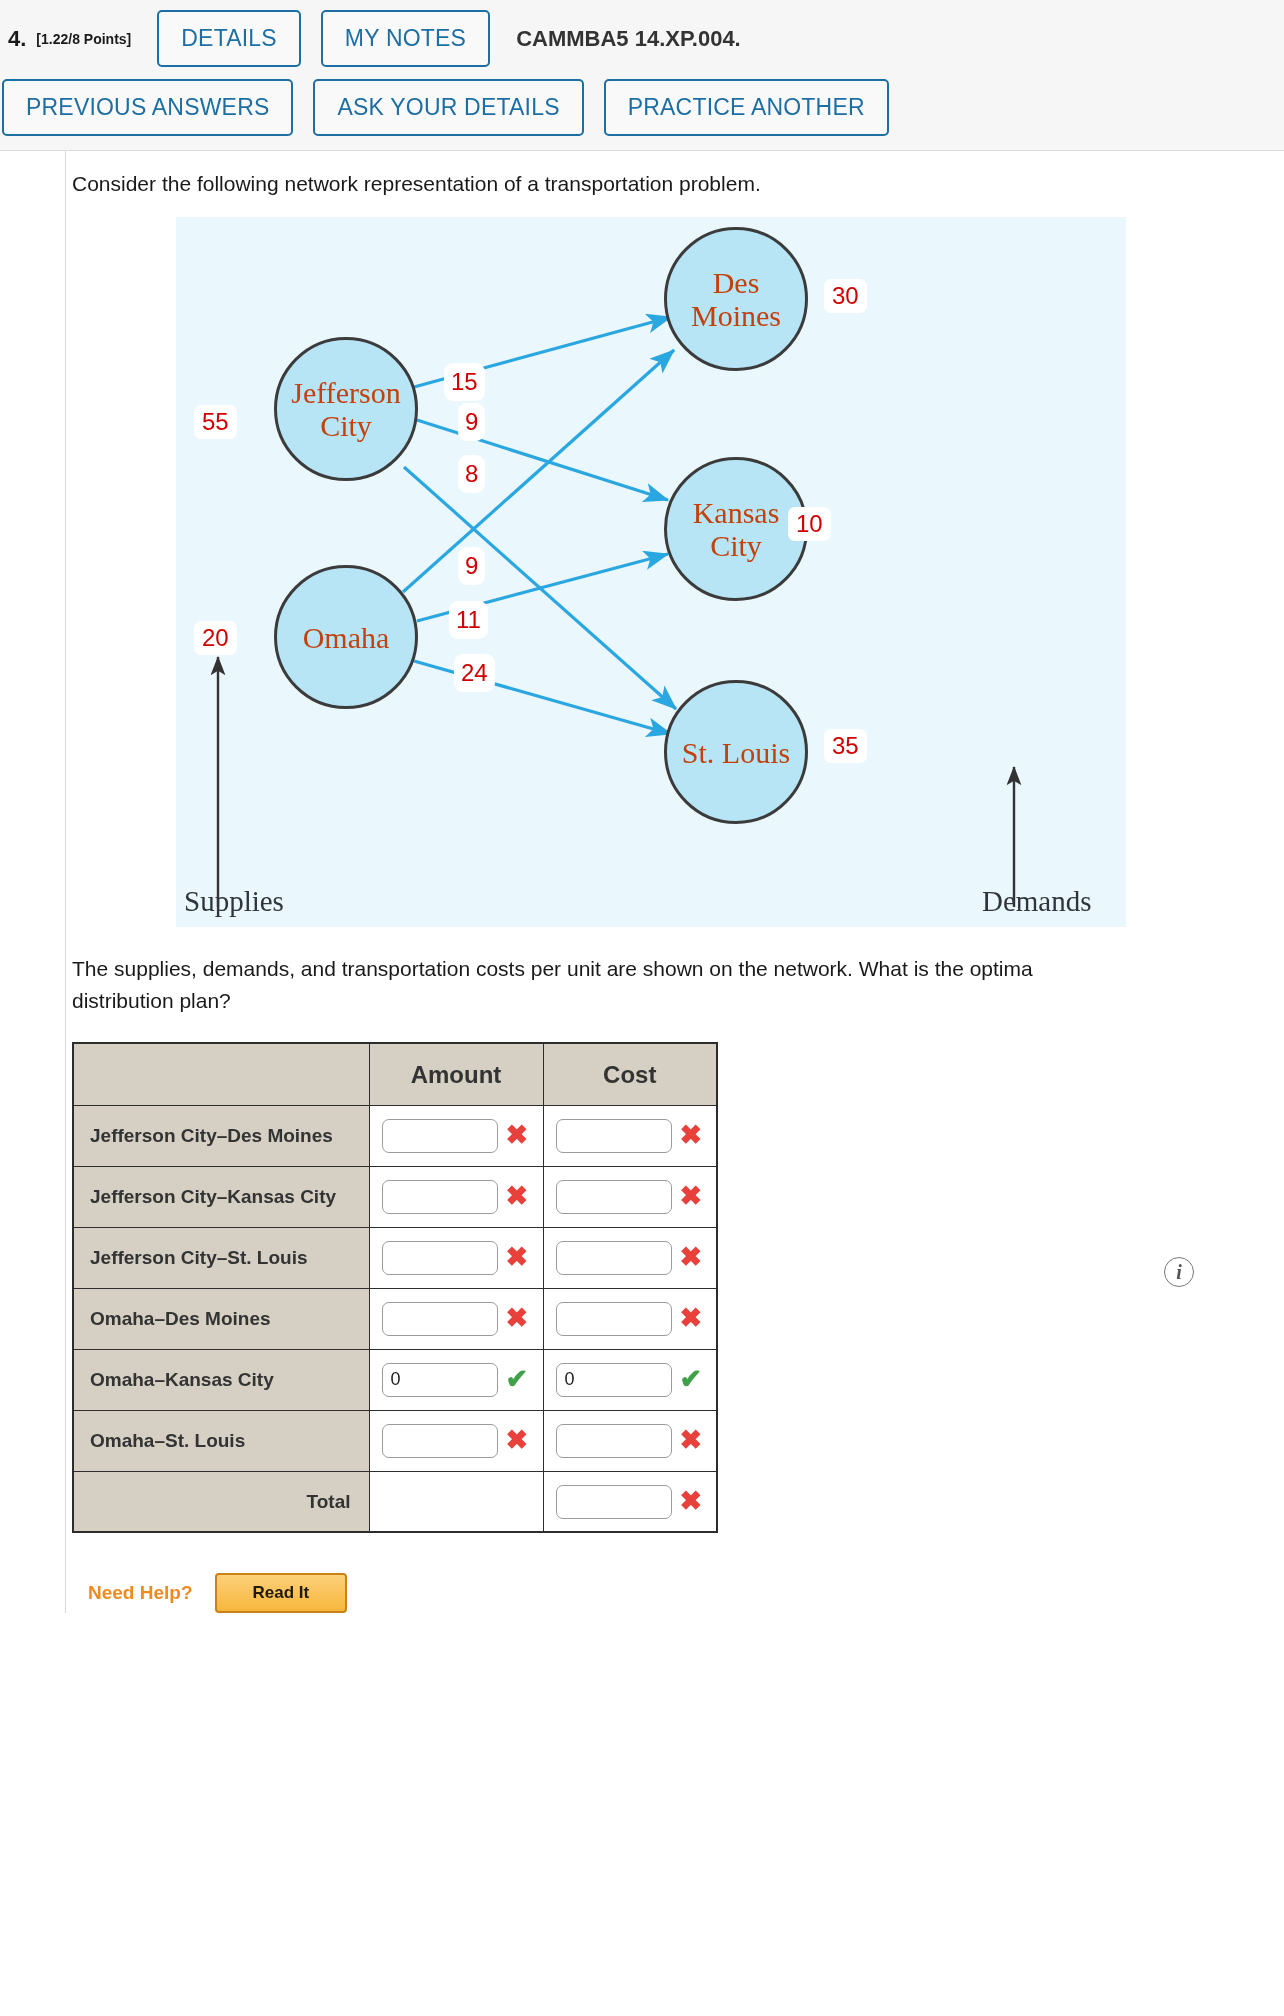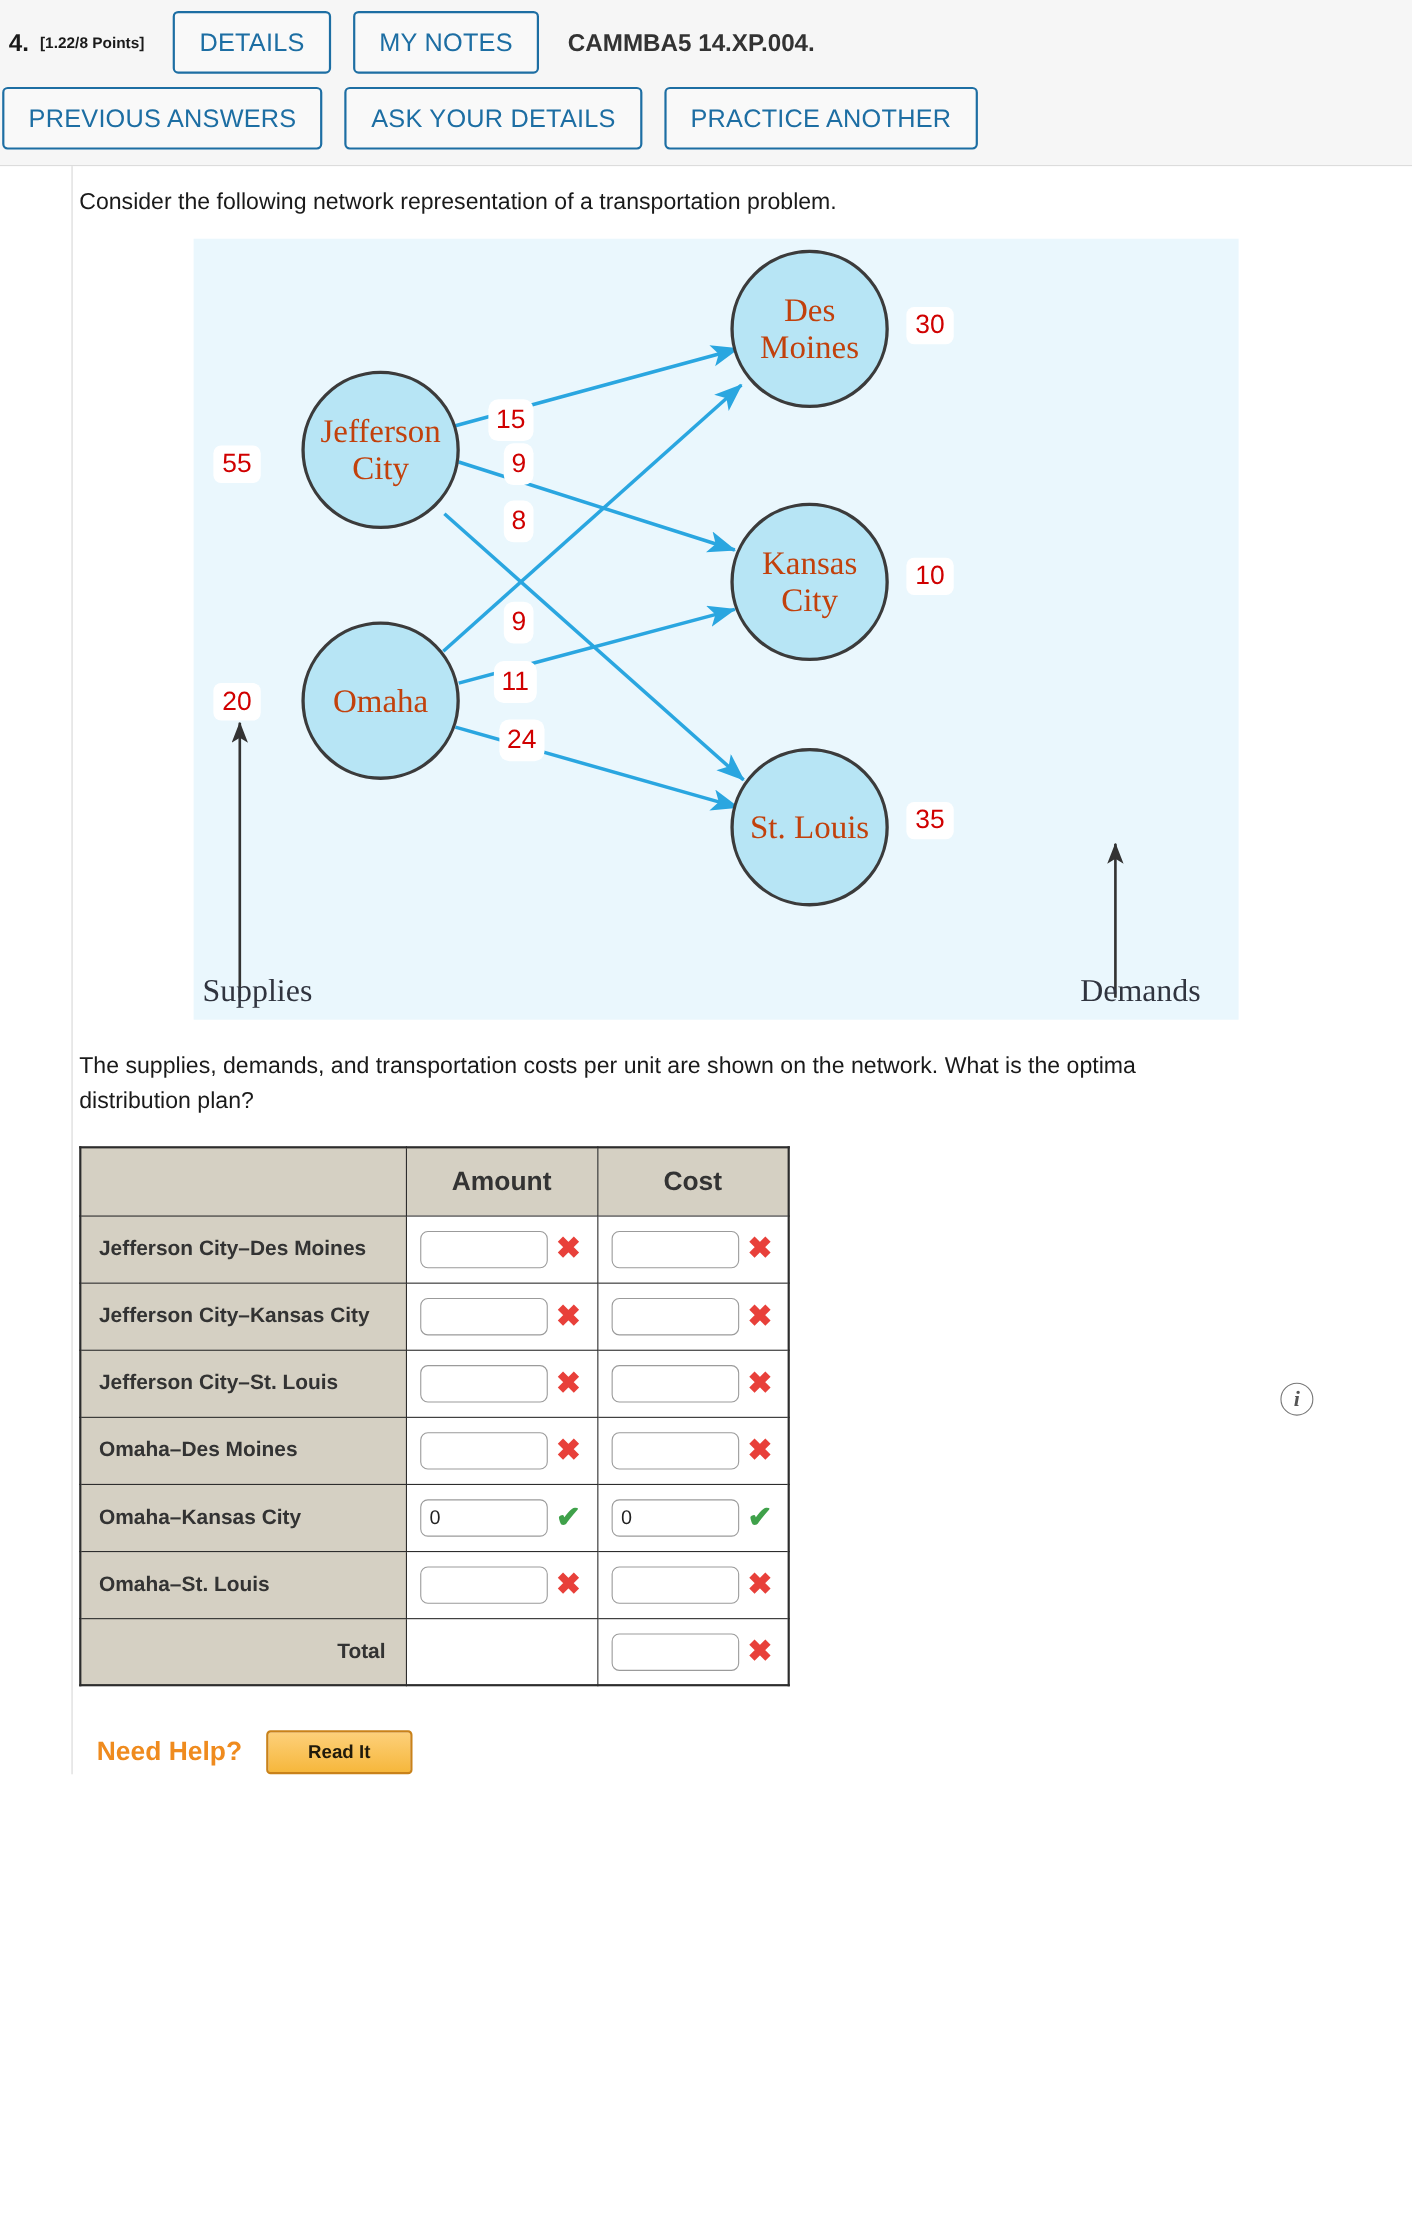--- a/index.html
+++ b/index.html
@@ -205,21 +205,21 @@
   .mark.x  { color:#e8403a; }
   .mark.ok { color:#3fa14a; }
 
   
   #needhelp {
     display:flex; align-items:center;
     margin:40px 0 0 22px;
   }
   .needhelp-label {
     color:#ef8b1e;
-    font-size:24px;
+    font-size:19px;
     font-weight:bold;
     margin-right:22px;
   }
   .readit {
     background:linear-gradient(#fdd07a,#f6b73c);
     border:2px solid #c9821a;
     border-radius:4px;
     color:#201a0b;
     font-size:17px;
     font-weight:bold;
@@ -300,21 +300,21 @@
       </span>
     </div>
     <div class="node" style="left:488px; top:463px; width:144px; height:144px;">
       <span>St. Louis</span>
     </div>
 
     <div class="vallabel" style="left:18px; top:188px;">55</div>
     <div class="vallabel" style="left:18px; top:404px;">20</div>
 
     <div class="vallabel" style="left:648px; top:62px;">30</div>
-    <div class="vallabel" style="left:648px; top:290px;">10</div>
+    <div class="vallabel" style="left:612px; top:290px;">10</div>
     <div class="vallabel" style="left:648px; top:512px;">35</div>
 
     <div class="costlabel" style="left:268px; top:146px;">15</div>
     <div class="costlabel" style="left:282px; top:186px;">9</div>
     <div class="costlabel" style="left:282px; top:238px;">8</div>
     <div class="costlabel" style="left:282px; top:330px;">9</div>
     <div class="costlabel" style="left:273px; top:384px;">11</div>
     <div class="costlabel" style="left:278px; top:437px;">24</div>
 
     <div class="axis-caption" style="left:8px; top:668px;">Supplies</div>

